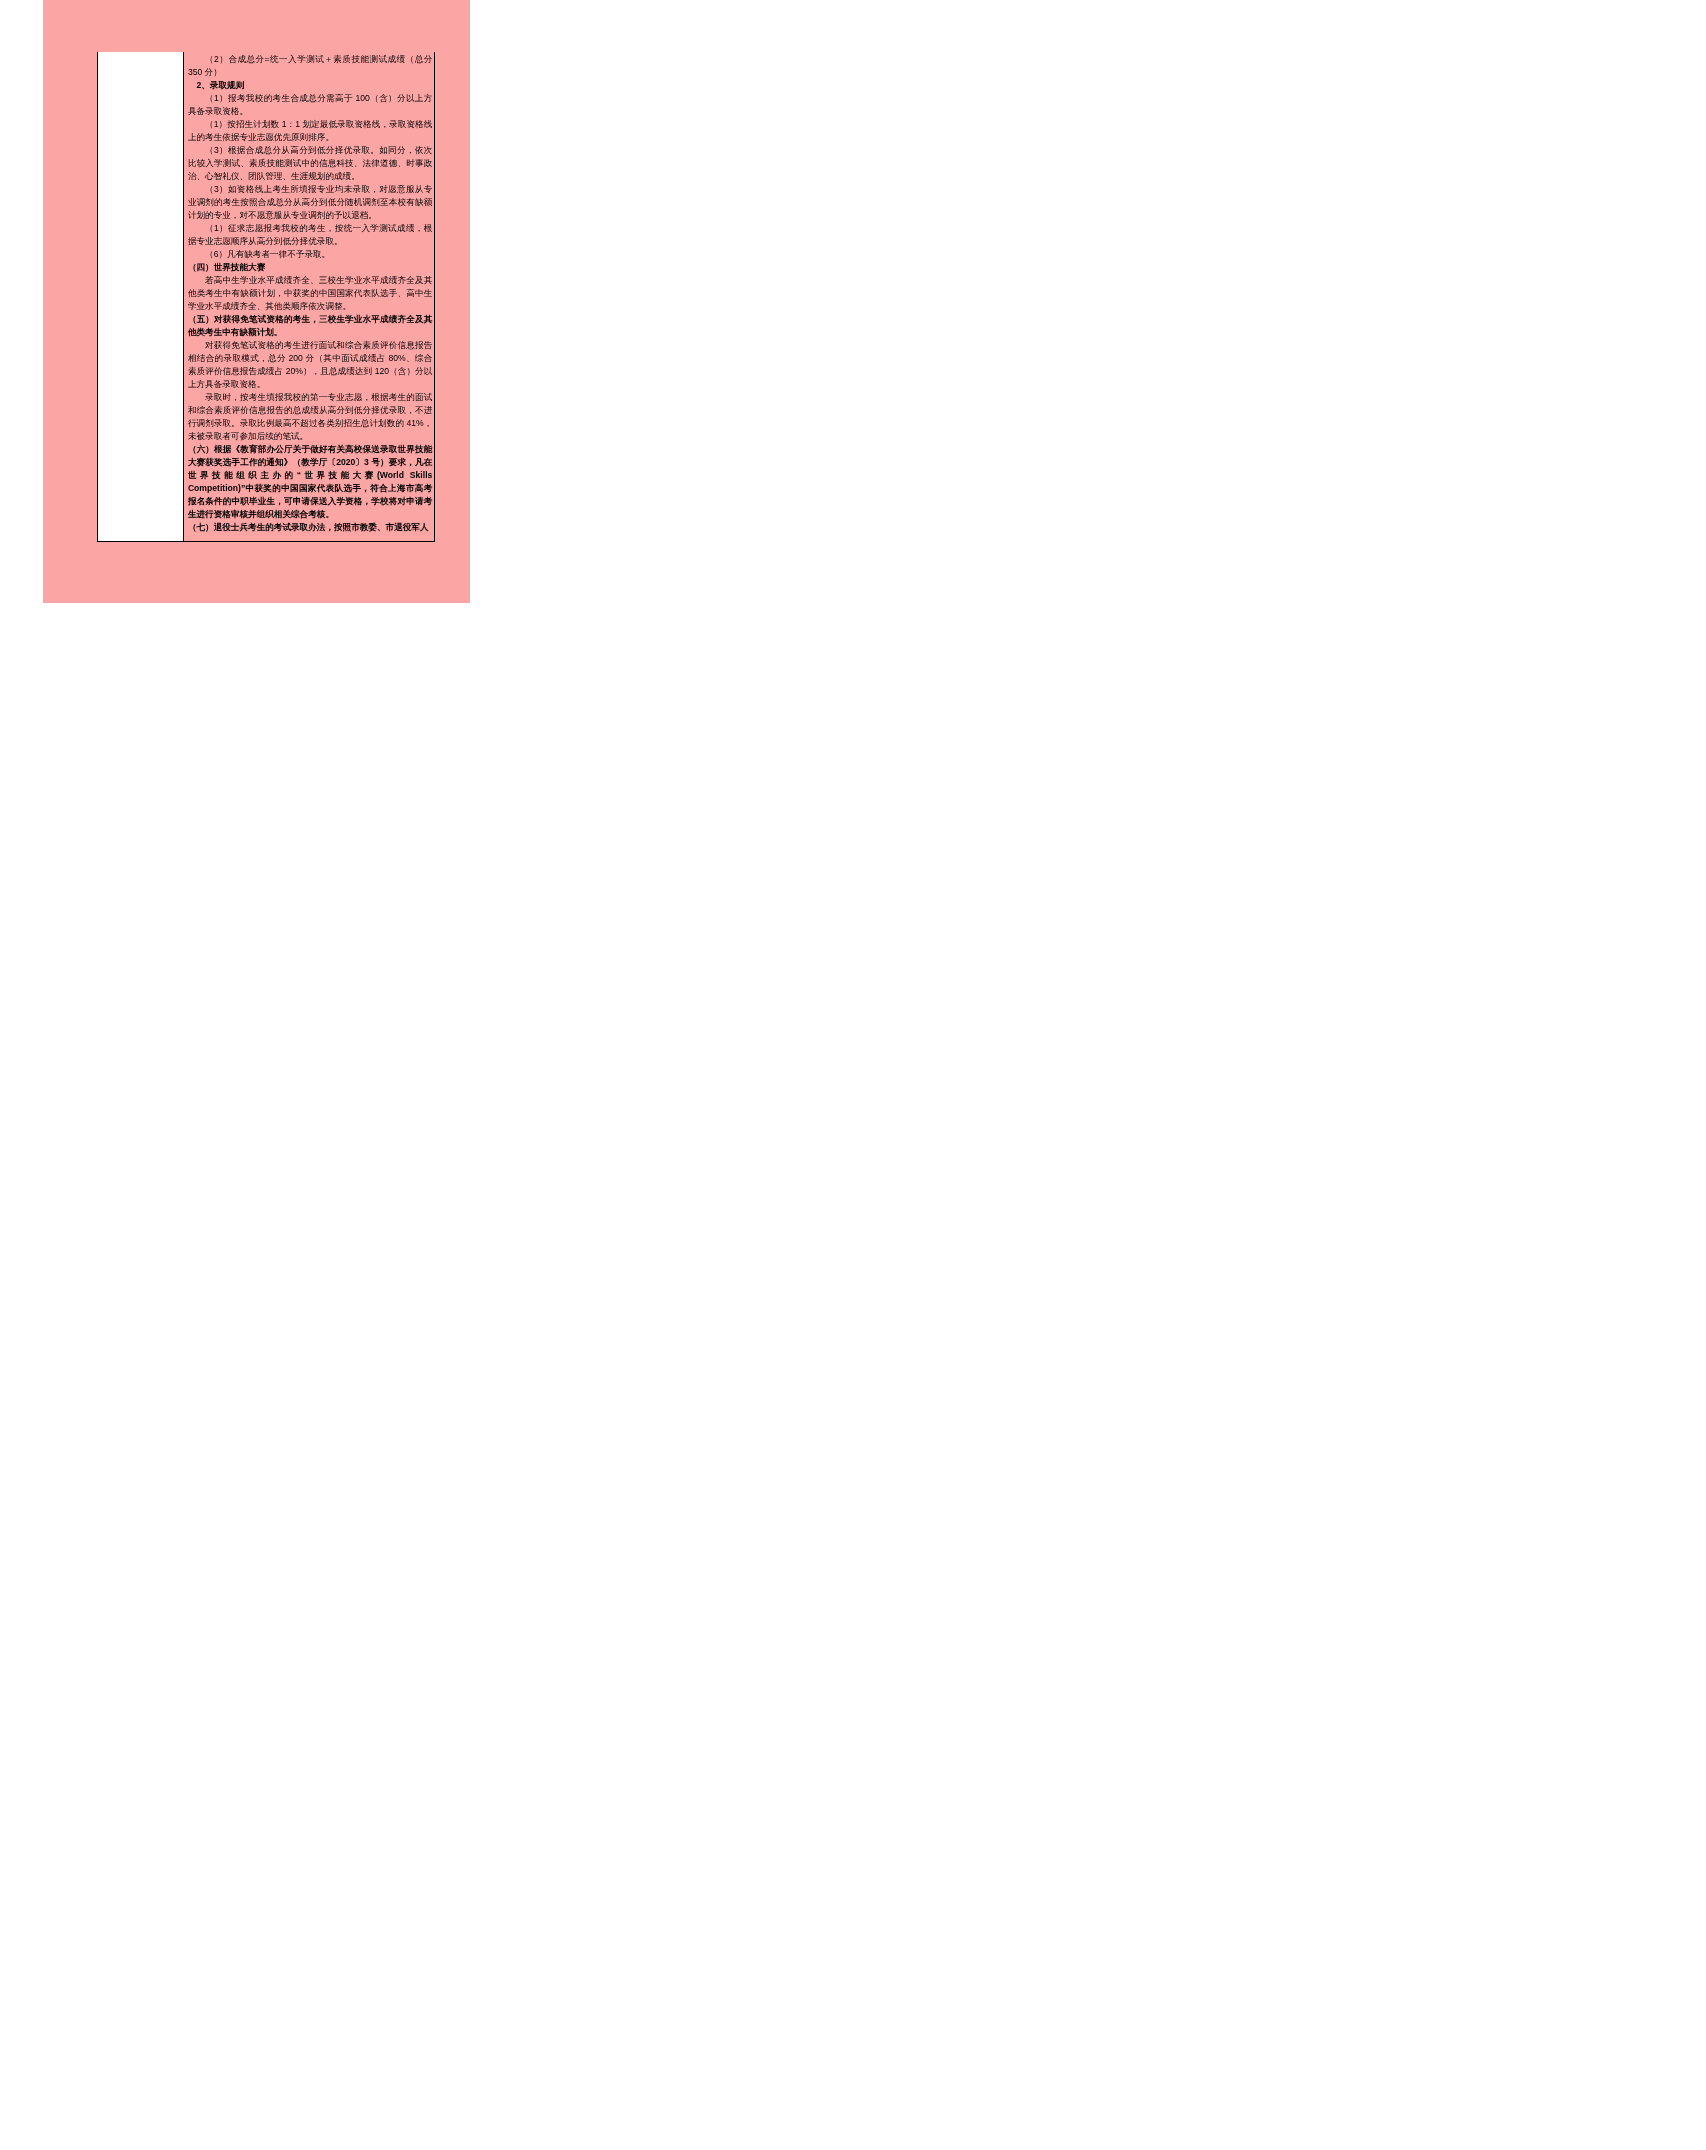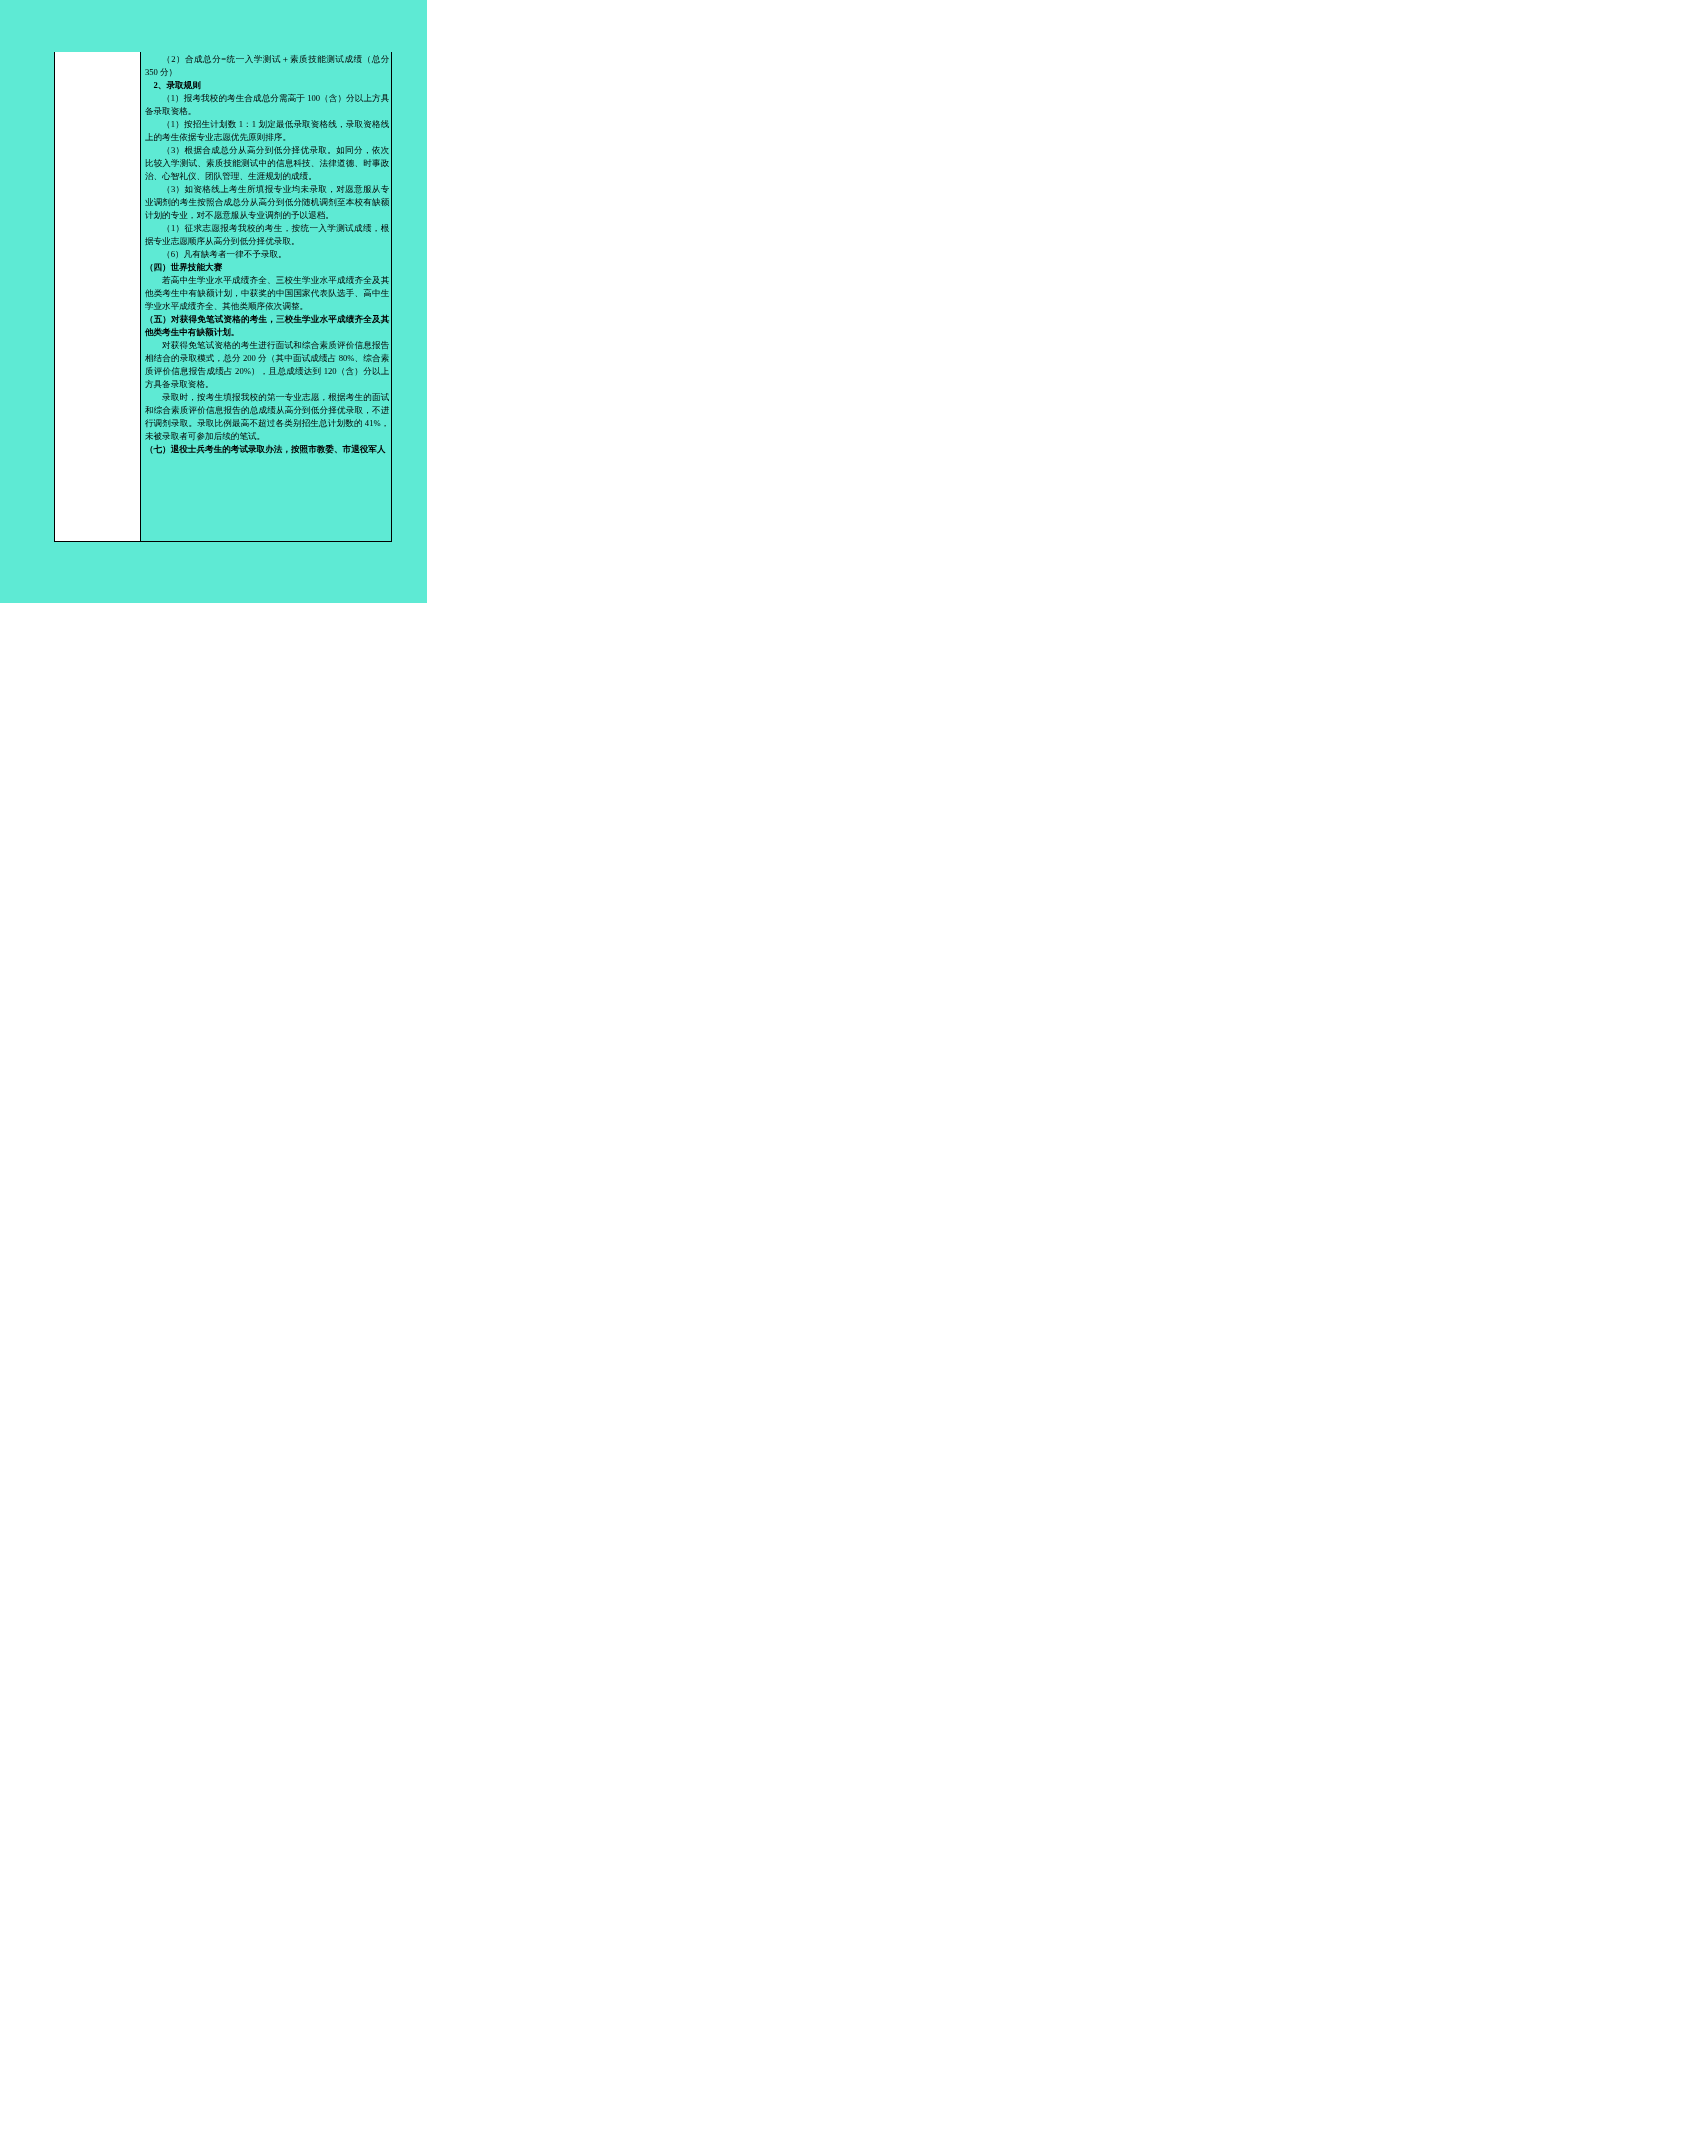--- a/index.html
+++ b/index.html
@@ -4,24 +4,25 @@
 <style>
   html, body {
     margin: 0;
     padding: 0;
     background: #ffffff;
   }
   .page {
     position: relative;
     width: 427px;
     height: 603px;
-    background: #5eead4;
+    background: #fca5a5;
     color: #000000;
-    font-family: Liberation Serif, serif;
+    font-family: Liberation Sans, sans-serif;
     overflow: hidden;
+    margin-left: 43px;
   }
   .doc-table {
     position: absolute;
     left: 54px;
     top: 52px;
     width: 338px;
     height: 490px;
     box-sizing: border-box;
     border-left: 1.3px solid #000000;
     border-right: 1.3px solid #000000;
@@ -72,17 +73,18 @@
         <p class="para body">（1）按招生计划数 1：1 划定最低录取资格线，录取资格线上的考生依据专业志愿优先原则排序。</p>
         <p class="para body">（3）根据合成总分从高分到低分择优录取。如同分，依次比较入学测试、素质技能测试中的信息科技、法律道德、时事政治、心智礼仪、团队管理、生涯规划的成绩。</p>
         <p class="para body">（3）如资格线上考生所填报专业均未录取，对愿意服从专业调剂的考生按照合成总分从高分到低分随机调剂至本校有缺额计划的专业，对不愿意服从专业调剂的予以退档。</p>
         <p class="para body">（1）征求志愿报考我校的考生，按统一入学测试成绩，根据专业志愿顺序从高分到低分择优录取。</p>
         <p class="para body">（6）凡有缺考者一律不予录取。</p>
         <p class="para head">（四）世界技能大赛</p>
         <p class="para body">若高中生学业水平成绩齐全、三校生学业水平成绩齐全及其他类考生中有缺额计划，中获奖的中国国家代表队选手、高中生学业水平成绩齐全、其他类顺序依次调整。</p>
         <p class="para head">（五）对获得免笔试资格的考生，三校生学业水平成绩齐全及其他类考生中有缺额计划。</p>
         <p class="para body">对获得免笔试资格的考生进行面试和综合素质评价信息报告相结合的录取模式，总分 200 分（其中面试成绩占 80%、综合素质评价信息报告成绩占 20%），且总成绩达到 120（含）分以上方具备录取资格。</p>
         <p class="para body">录取时，按考生填报我校的第一专业志愿，根据考生的面试和综合素质评价信息报告的总成绩从高分到低分择优录取，不进行调剂录取。录取比例最高不超过各类别招生总计划数的 41%，未被录取者可参加后续的笔试。</p>
+        <p class="para head">（六）根据《教育部办公厅关于做好有关高校保送录取世界技能大赛获奖选手工作的通知》（教学厅〔2020〕3 号）要求，凡在世界技能组织主办的“世界技能大赛(World Skills Competition)”中获奖的中国国家代表队选手，符合上海市高考报名条件的中职毕业生，可申请保送入学资格，学校将对申请考生进行资格审核并组织相关综合考核。</p>
         <p class="para head">（七）退役士兵考生的考试录取办法，按照市教委、市退役军人</p>
       </div>
   </div>
 </div>
 
 
 </body></html>

